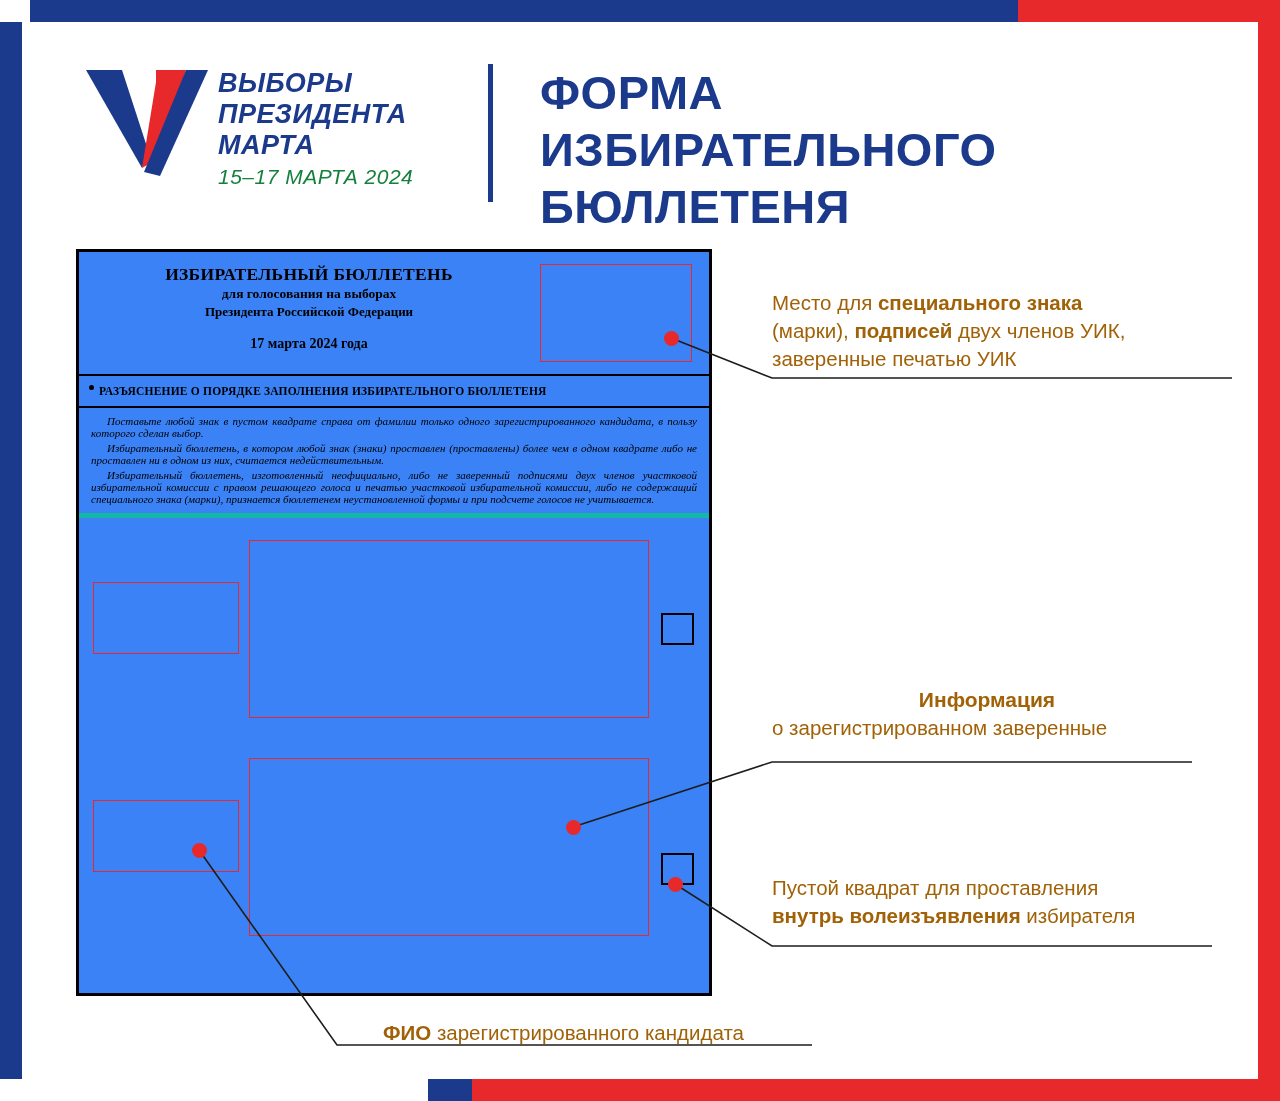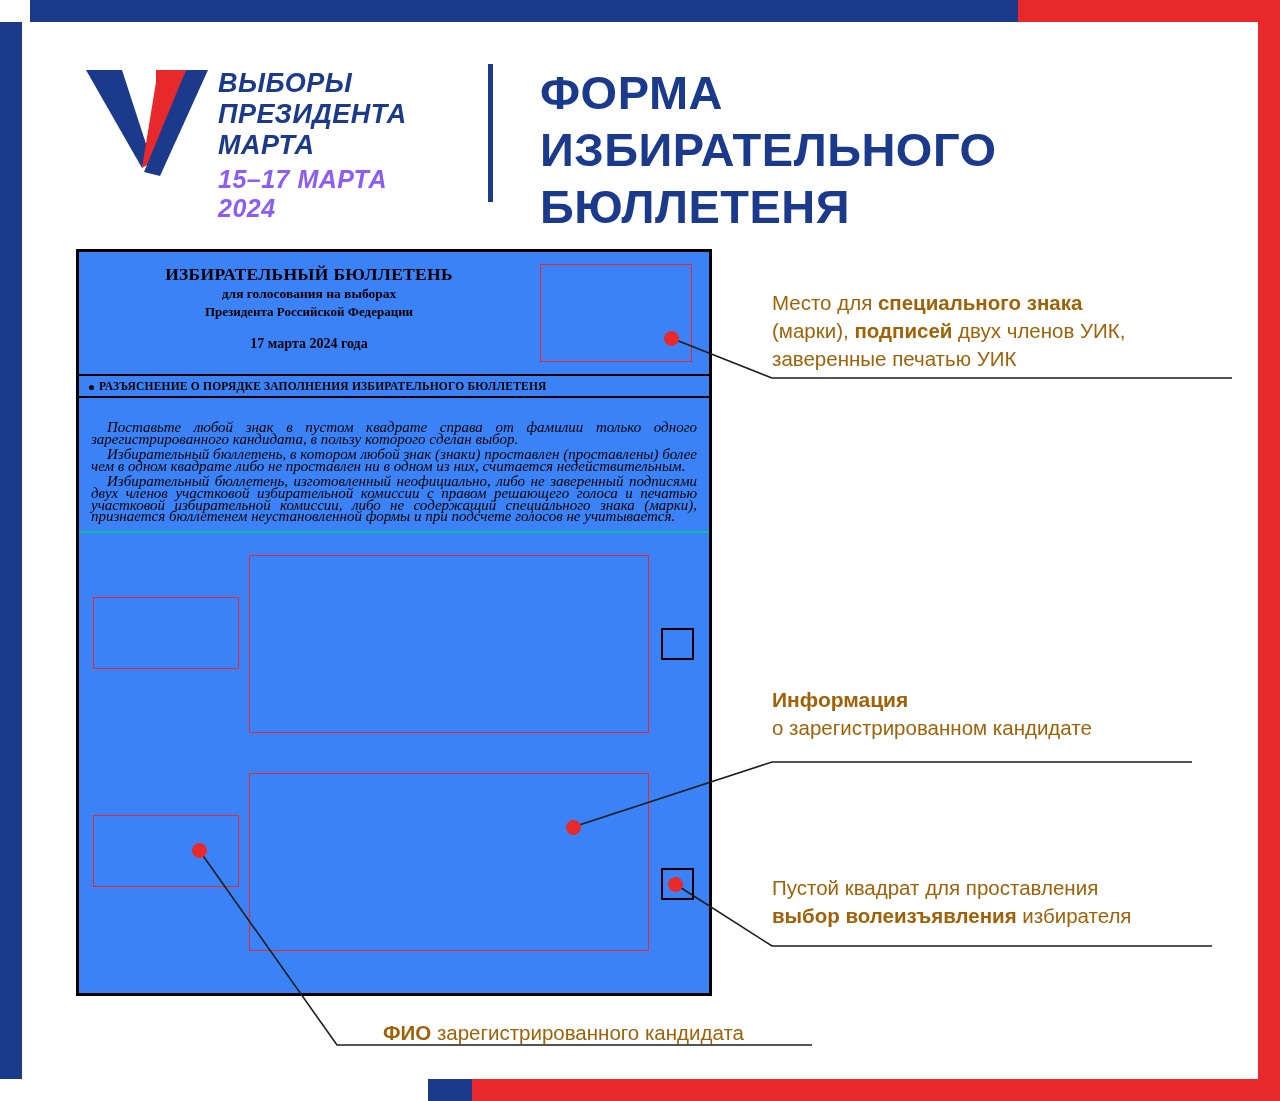--- a/index.html
+++ b/index.html
@@ -90,24 +90,24 @@
   .logo-line {
     font-weight: bold;
     font-style: italic;
     color: #1b3a8c;
     font-size: 27px;
     line-height: 31px;
     letter-spacing: 0.5px;
   }
   .logo-date {
     margin-top: 4px;
-    font-weight: bold;
+    font-weight: normal;
     font-style: italic;
-    color: #8b5cf6;
-    font-size: 25px;
+    color: #15803d;
+    font-size: 21px;
     letter-spacing: 0.5px;
   }
   .header-divider {
     position: absolute;
     left: 418px; top: 12px;
     width: 5px; height: 138px;
     background: #1b3a8c;
   }
   .header-title {
     position: absolute;
@@ -149,43 +149,43 @@
   .stamp-box {
     position: absolute;
     right: 17px; top: 12px;
     width: 152px; height: 98px;
     border: 1.5px solid #e8292b;
     box-sizing: border-box;
   }
 
   .ballot-expl-header {
     position: relative;
-    height: 22px;
+    height: 32px;
     border-bottom: 2px solid #000;
     box-sizing: border-box;
     font-family: "Liberation Serif", serif;
     font-size: 11.5px;
     font-weight: bold;
     display: flex;
     align-items: center;
     padding-left: 20px;
     letter-spacing: .2px;
   }
   .bullet-dot {
     position: absolute;
     left: 10px; top: 9px;
     width: 5px; height: 5px;
     border-radius: 50%;
     background: #000;
   }
   .ballot-expl {
-    padding: 24px 12px 8px 12px;
-    border-bottom: 2px solid #14b8a6;
+    padding: 8px 12px 8px 12px;
+    border-bottom: 5px solid #14b8a6;
     font-family: "Liberation Serif", serif;
-    font-size: 15px;
+    font-size: 11px;
     font-style: italic;
     line-height: 11.6px;
     text-align: justify;
     color: #000;
   }
   .ballot-expl p { margin: 0 0 4px 0; text-indent: 16px; }
   .ballot-expl p:last-child { margin-bottom: 0; }
 
   .candidate-area {
     position: relative;
@@ -244,20 +244,21 @@
   .ann {
     position: absolute;
     color: #a16207;
     font-size: 20.5px;
     line-height: 28px;
   }
   .ann b { font-weight: bold; }
   .ann .strong-head {
     font-weight: bold;
     font-size: 21px;
+    text-align: center;
   }
   .ann-1 { left: 772px; top: 289px; width: 460px; }
   .ann-2 { left: 772px; top: 686px; width: 430px; }
   .ann-3 { left: 772px; top: 874px; width: 440px; }
   .ann-4 { left: 352px; top: 1019px; width: 470px; margin-left: 31px; }
 </style>
 </head>
 <body>
 
 <div id="page">
@@ -361,25 +362,25 @@
   </div>
 
   <div class="ann ann-1">
     <span>Место для </span><b>специального знака</b><br>
     <span>(марки), </span><b>подписей</b><span> двух членов УИК,</span><br>
     <span>заверенные печатью УИК</span>
   </div>
 
   <div class="ann ann-2">
     <div class="strong-head">Информация</div>
-    <div>о зарегистрированном кандидате</div>
+    <div>о зарегистрированном заверенные</div>
   </div>
 
   <div class="ann ann-3">
     <div>Пустой квадрат для проставления</div>
-    <div><b>выбор волеизъявления</b><span> избирателя</span></div>
+    <div><b>внутрь волеизъявления</b><span> избирателя</span></div>
   </div>
 
   <div class="ann ann-4">
     <b>ФИО</b><span> зарегистрированного кандидата</span>
   </div>
 
 </div>
 
 </body></html>

